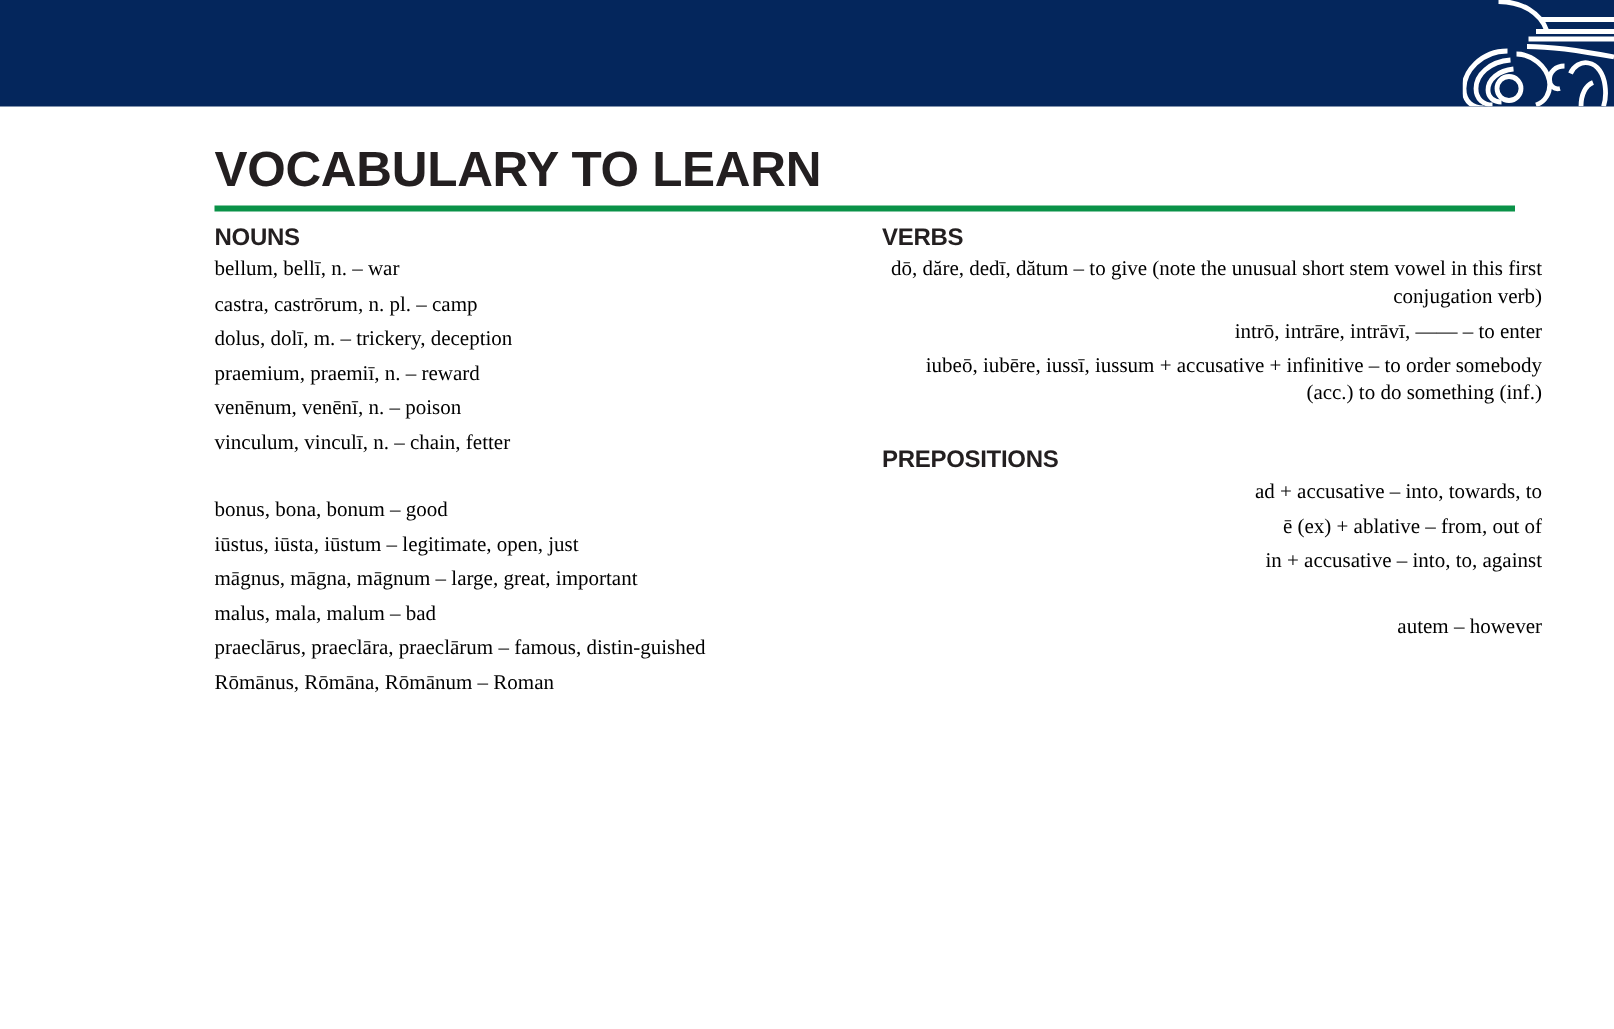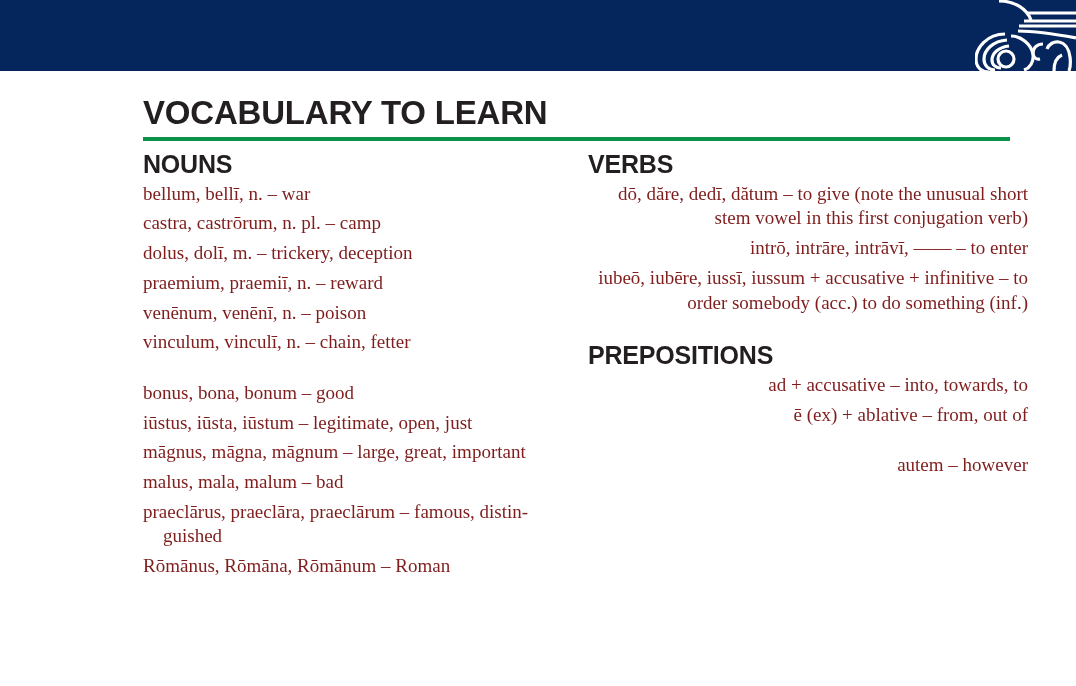--- a/index.html
+++ b/index.html
@@ -86,36 +86,36 @@
     padding-left: 0px;
   }
 
   .section {
     margin: 0 0 18px 0;
   }
 
   .section-heading {
     font-family: "Liberation Sans", sans-serif;
     font-weight: bold;
-    font-size: 25px;
+    font-size: 16px;
     color: #231f20;
     margin: 0 0 3px 0;
     line-height: 1.15;
     letter-spacing: -0.2px;
   }
 
   .entry-list {
     list-style: none;
     margin: 0;
     padding: 0;
   }
   .entry {
     font-family: "Liberation Serif", serif;
-    font-size: 19px;
-    color: #7f1d1d;
+    font-size: 14px;
+    color: #000000;
     line-height: 1.3;
     margin: 0 0 5px 0;
     padding-left: 20px;
     text-indent: -20px;
   }
   .entry:last-child { margin-bottom: 0; }
 
   
   .col.right .entry { width: 420px; text-align: right; }
   .col.left .entry { width: 400px; }
@@ -191,20 +191,21 @@
           <li class="entry">intrō, intrāre, intrāvī, —— – to enter</li>
           <li class="entry">iubeō, iubēre, iussī, iussum + accusative + infinitive – to order somebody (acc.) to do something (inf.)</li>
         </ul>
       </div>
 
       <div class="section" style="margin-top:26px;">
         <h2 class="section-heading">PREPOSITIONS</h2>
         <ul class="entry-list">
           <li class="entry">ad + accusative – into, towards, to</li>
           <li class="entry">ē (ex) + ablative – from, out of</li>
+          <li class="entry">in + accusative – into, to, against</li>
         </ul>
       </div>
 
       <div class="section" style="margin-top:26px;">
         <ul class="entry-list">
           <li class="entry">autem – however</li>
         </ul>
       </div>
 
     </div>

